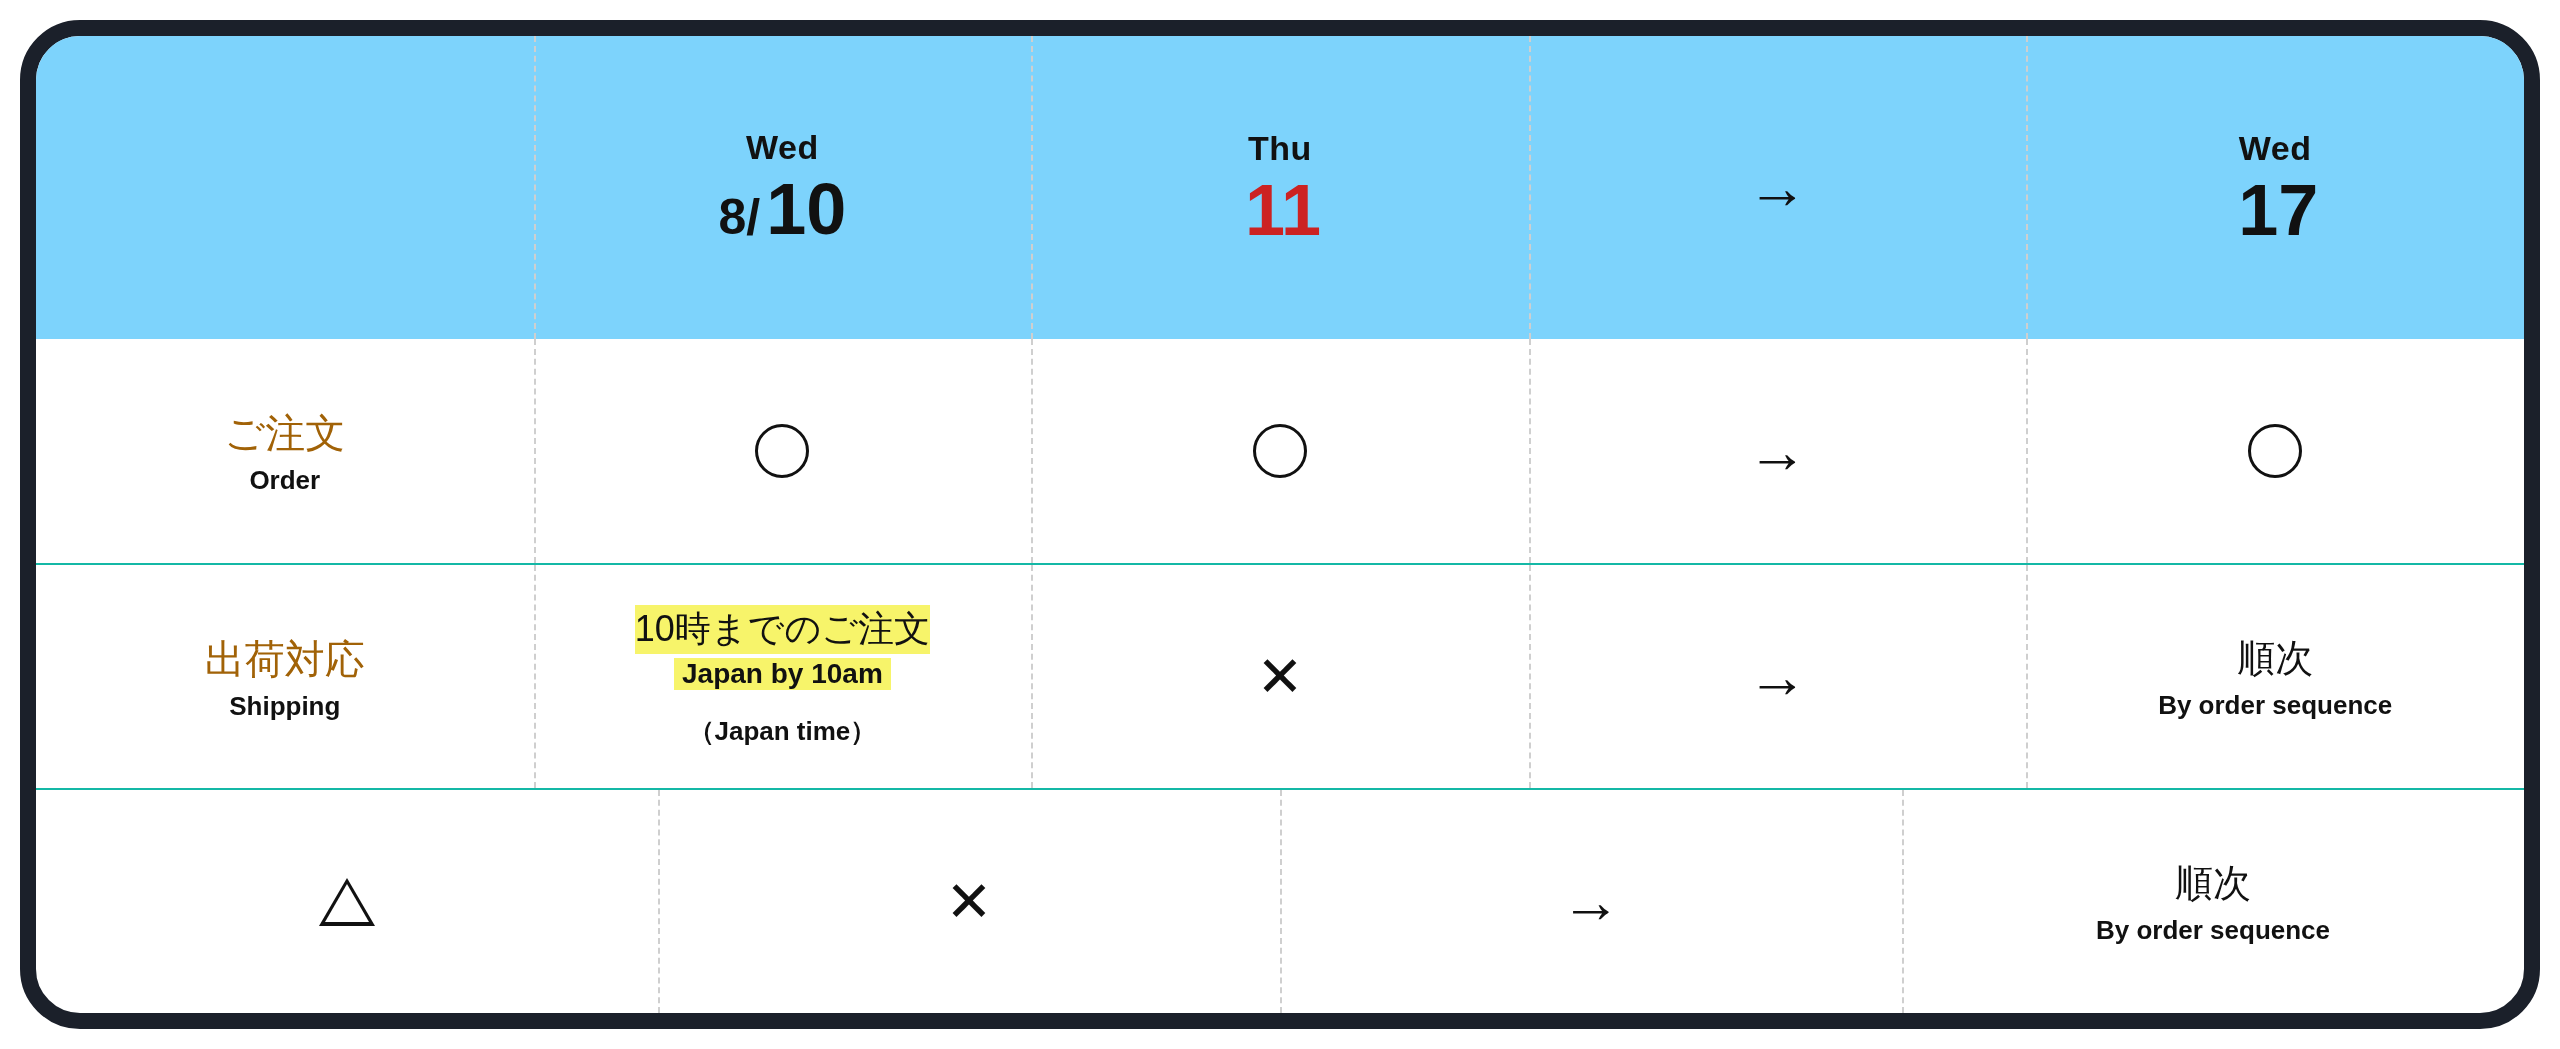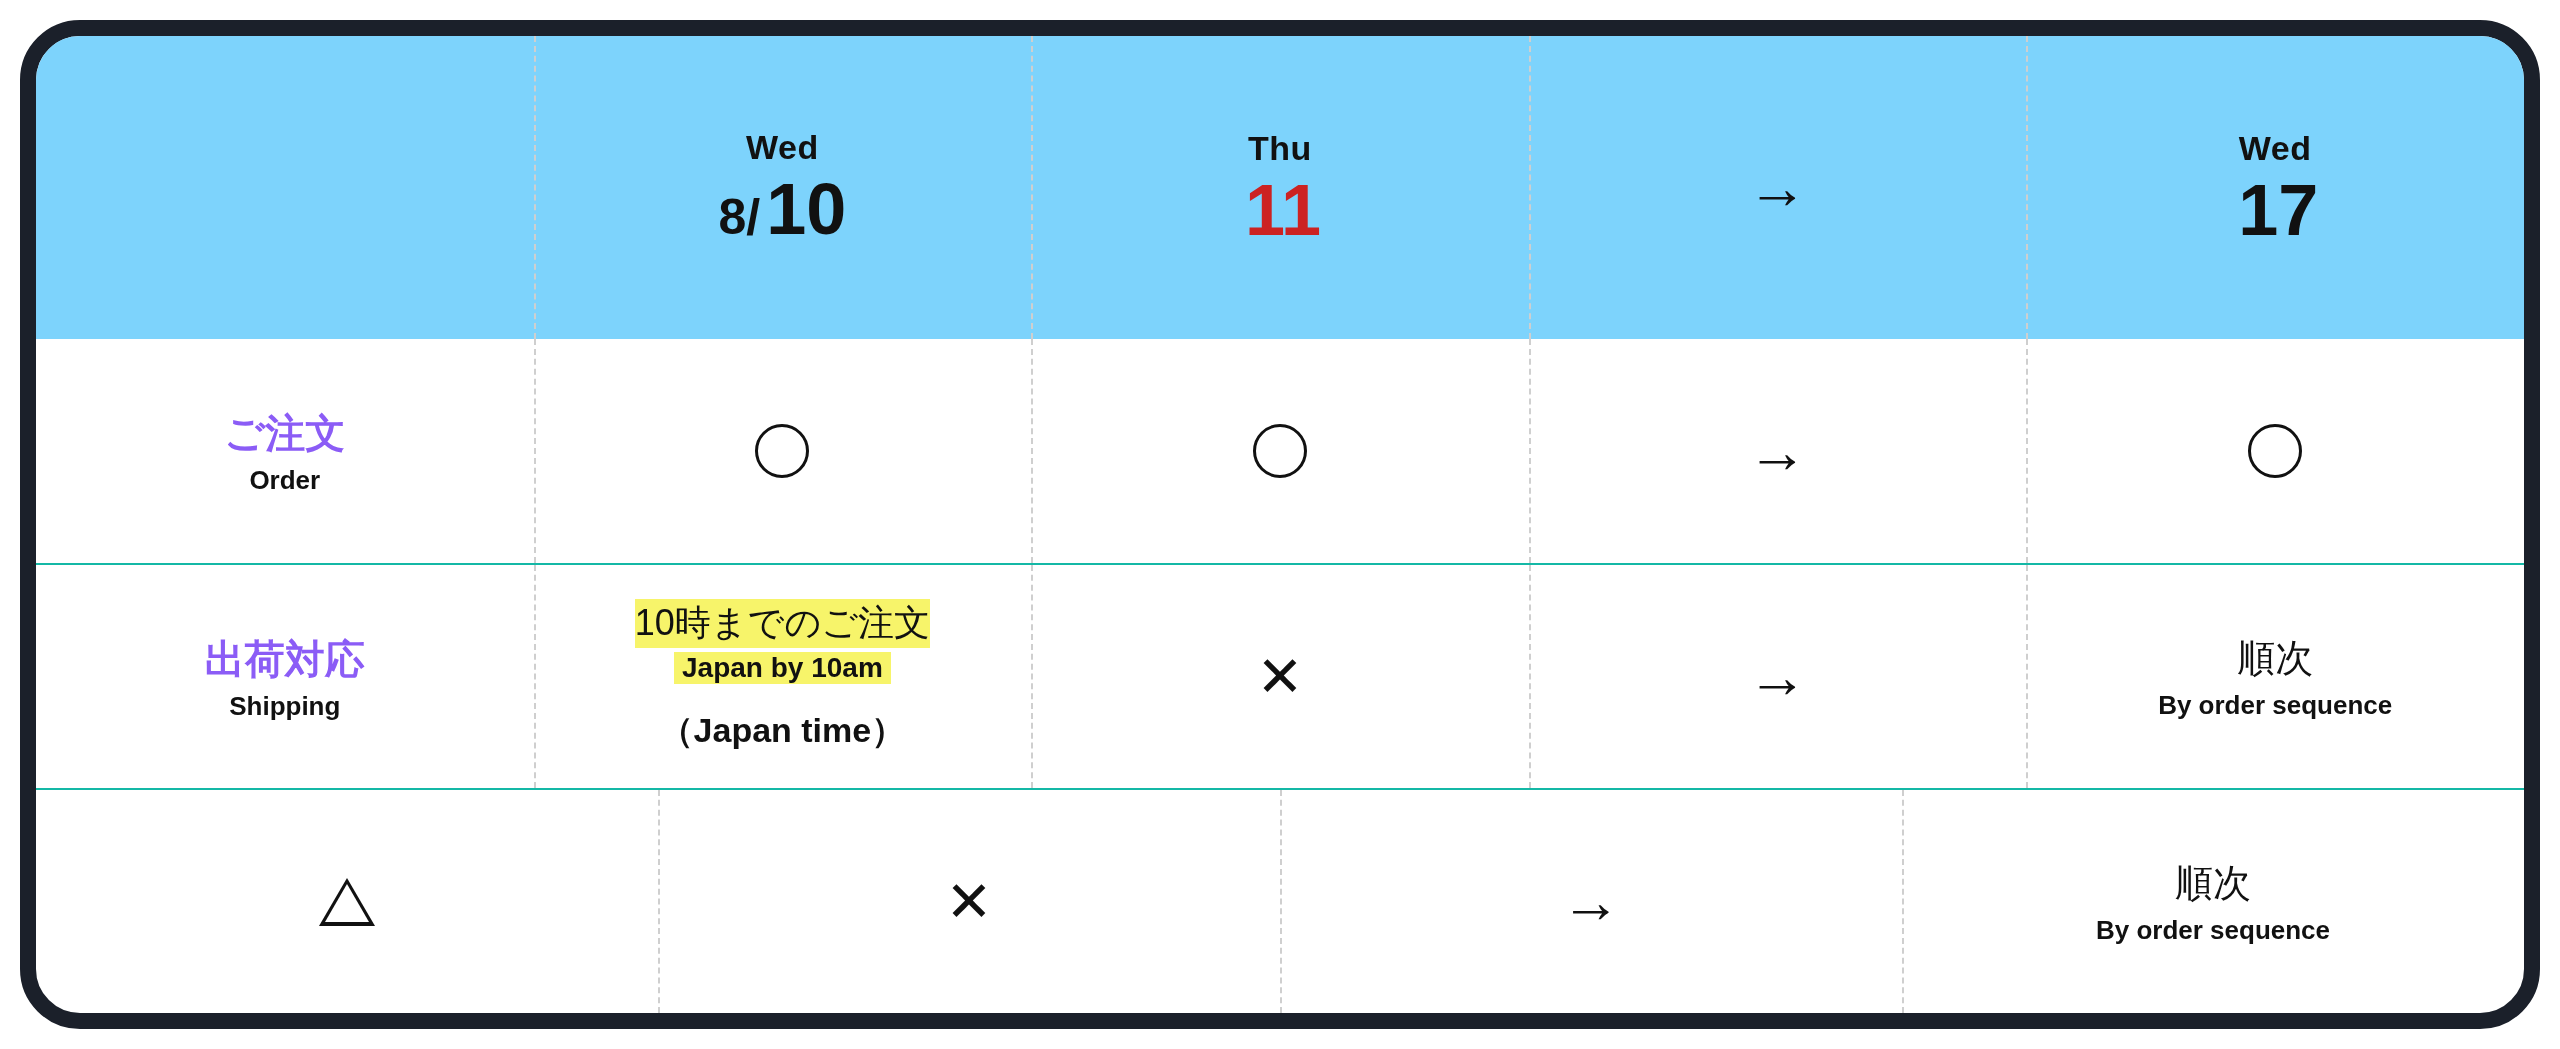--- a/index.html
+++ b/index.html
@@ -43,21 +43,21 @@
     }
     
     .header-cell-blank {}
     .dow { font-size: 34px; font-weight: 700; color: #111; margin-bottom: 6px; letter-spacing: 0.5px; }
     .datewrap { display: flex; align-items: baseline; gap: 6px; }
     .month-prefix { font-size: 50px; font-weight: 700; color: #111; }
     .daynum { font-size: 72px; font-weight: 800; color: #111; line-height: 1; }
     .daynum.holiday { color: #c22; }
     .arrow-glyph { font-size: 60px; font-weight: 400; color: #111; }
     
-    .rowlabel-jp { font-size: 40px; color: #8b5cf6; font-weight: 700; margin-bottom: 4px; }
+    .rowlabel-jp { font-size: 40px; color: #a16207; font-weight: 400; margin-bottom: 4px; }
     .rowlabel-en { font-size: 26px; color: #111; font-weight: 700; }
     
     .sym-circle {
       width: 54px; height: 54px; border: 3px solid #111; border-radius: 50%;
     }
     .sym-triangle {
       width: 0; height: 0;
       border-left: 28px solid transparent;
       border-right: 28px solid transparent;
       border-bottom: 48px solid #111;
@@ -81,21 +81,21 @@
       padding: 0 0;
       margin-bottom: 4px;
     }
     .ship-note-en1 {
       font-size: 28px; font-weight: 700; color: #111;
       background: #f7f46a;
       padding: 0 8px;
       margin-bottom: 2px;
     }
     .ship-note-en2 {
-      font-size: 34px; font-weight: 700; color: #111; margin-top: 22px;
+      font-size: 26px; font-weight: 700; color: #111; margin-top: 22px;
     }
   </style>
 </head>
 <body>
 
 <div class="frame">
 
   <div class="row header-row">
     <div class="cell header-cell-blank"></div>
 

